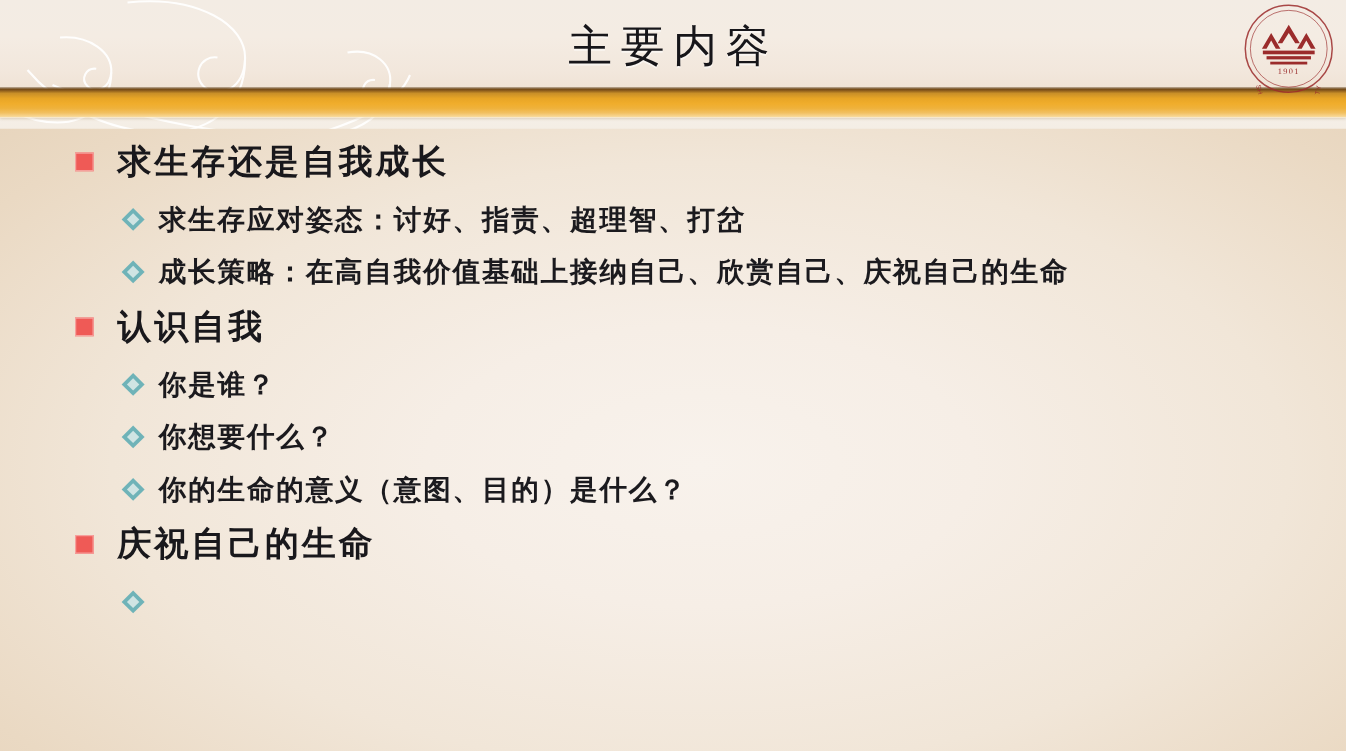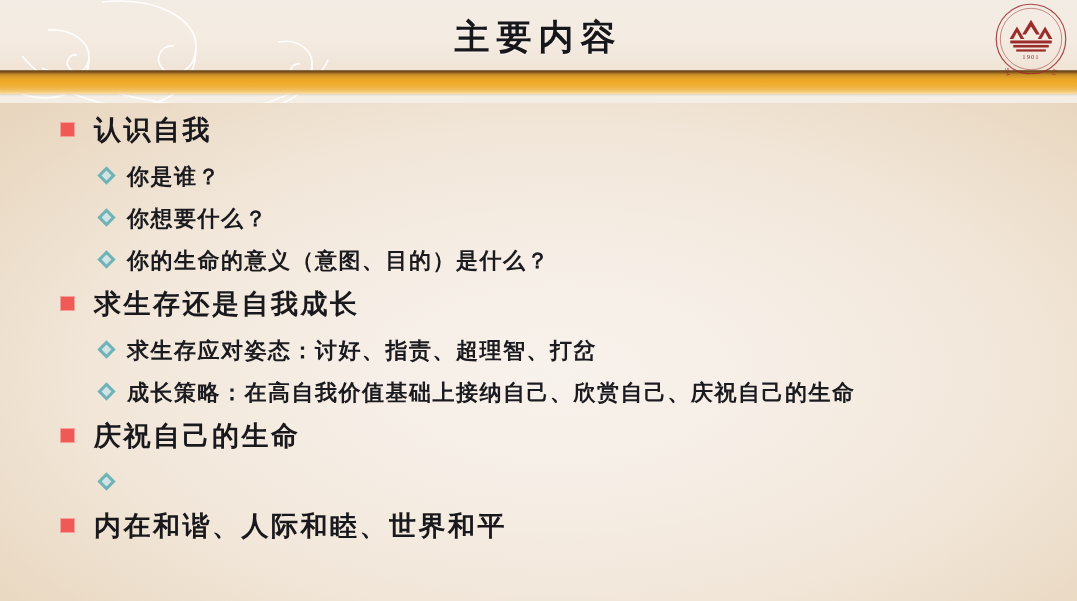--- a/index.html
+++ b/index.html
@@ -82,21 +82,21 @@
     background: linear-gradient(180deg, rgba(90,58,18,0.85), rgba(150,98,28,0.4));
   }
 
   .slide-title {
     position: absolute;
     left: 0; top: 14px;
     width: 1077px;
     text-align: center;
     font-family: "DejaVu Serif", "Liberation Serif", serif;
     font-size: 35px;
-    font-weight: 700;
+    font-weight: 400;
     letter-spacing: 7px;
     color: #17161a;
     text-shadow: 0 1px 0 rgba(255,255,255,0.55);
     white-space: nowrap;
   }
 
   
   .seal {
     position: absolute;
     right: 9px;
@@ -222,74 +222,68 @@
         <textPath href="#ringpath" startOffset="50%" text-anchor="middle">SHANDONG UNIVERSITY</textPath>
       </text>
     </svg>
   </div>
 
   <div class="content">
 
     <div class="group">
       <div class="lvl1">
         <span class="lvl1-marker"></span>
-        <span class="lvl1-text">认识自我</span>
-      </div>
-      <div class="lvl2">
-        <span class="lvl2-marker">
-            <i></i>
-          </span>
-        <span class="lvl2-text">你是谁？</span>
-      </div>
-      <div class="lvl2">
-        <span class="lvl2-marker">
-            <i></i>
-          </span>
-        <span class="lvl2-text">你想要什么？</span>
-      </div>
-      <div class="lvl2">
-        <span class="lvl2-marker">
-            <i></i>
-          </span>
-        <span class="lvl2-text">你的生命的意义（意图、目的）是什么？</span>
+        <span class="lvl1-text">求生存还是自我成长</span>
+      </div>
+      <div class="lvl2">
+        <span class="lvl2-marker">
+            <i></i>
+          </span>
+        <span class="lvl2-text">求生存应对姿态：讨好、指责、超理智、打岔</span>
+      </div>
+      <div class="lvl2">
+        <span class="lvl2-marker">
+            <i></i>
+          </span>
+        <span class="lvl2-text">成长策略：在高自我价值基础上接纳自己、欣赏自己、庆祝自己的生命</span>
       </div>
     </div>
 
     <div class="group">
       <div class="lvl1">
         <span class="lvl1-marker"></span>
-        <span class="lvl1-text">求生存还是自我成长</span>
-      </div>
-      <div class="lvl2">
-        <span class="lvl2-marker">
-            <i></i>
-          </span>
-        <span class="lvl2-text">求生存应对姿态：讨好、指责、超理智、打岔</span>
-      </div>
-      <div class="lvl2">
-        <span class="lvl2-marker">
-            <i></i>
-          </span>
-        <span class="lvl2-text">成长策略：在高自我价值基础上接纳自己、欣赏自己、庆祝自己的生命</span>
+        <span class="lvl1-text">认识自我</span>
+      </div>
+      <div class="lvl2">
+        <span class="lvl2-marker">
+            <i></i>
+          </span>
+        <span class="lvl2-text">你是谁？</span>
+      </div>
+      <div class="lvl2">
+        <span class="lvl2-marker">
+            <i></i>
+          </span>
+        <span class="lvl2-text">你想要什么？</span>
+      </div>
+      <div class="lvl2">
+        <span class="lvl2-marker">
+            <i></i>
+          </span>
+        <span class="lvl2-text">你的生命的意义（意图、目的）是什么？</span>
       </div>
     </div>
 
     <div class="group">
       <div class="lvl1">
         <span class="lvl1-marker"></span>
         <span class="lvl1-text">庆祝自己的生命</span>
       </div>
       <div class="lvl2">
         <span class="lvl2-marker">
             <i></i>
           </span>
       </div>
     </div>
 
-    <div class="group">
-      <div class="lvl1">
-        <span class="lvl1-marker"></span>
-        <span class="lvl1-text">内在和谐、人际和睦、世界和平</span>
-      </div>
-    </div>
 
   </div>
 </div>
 
 </body></html>

